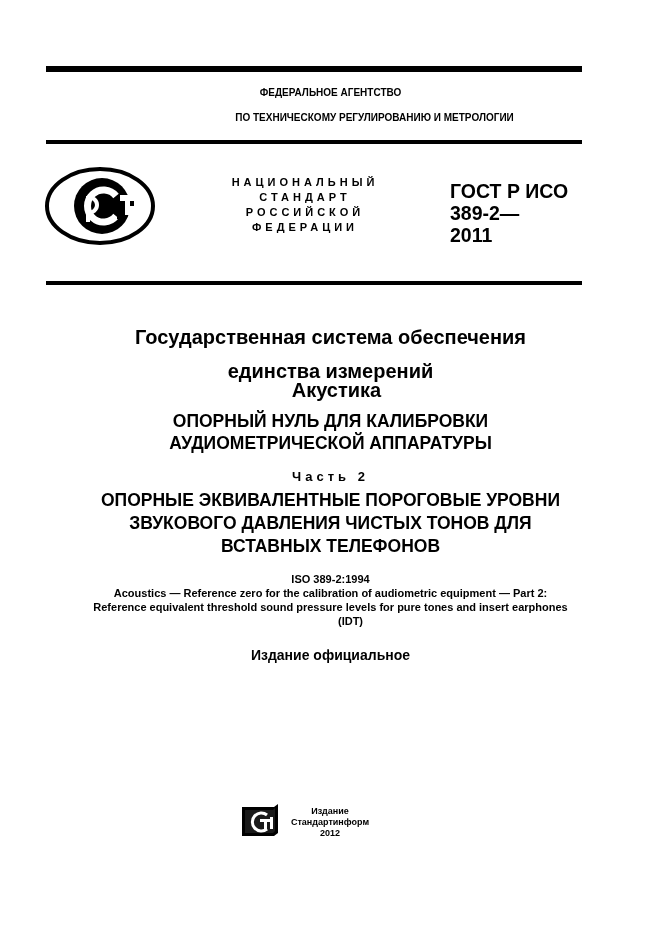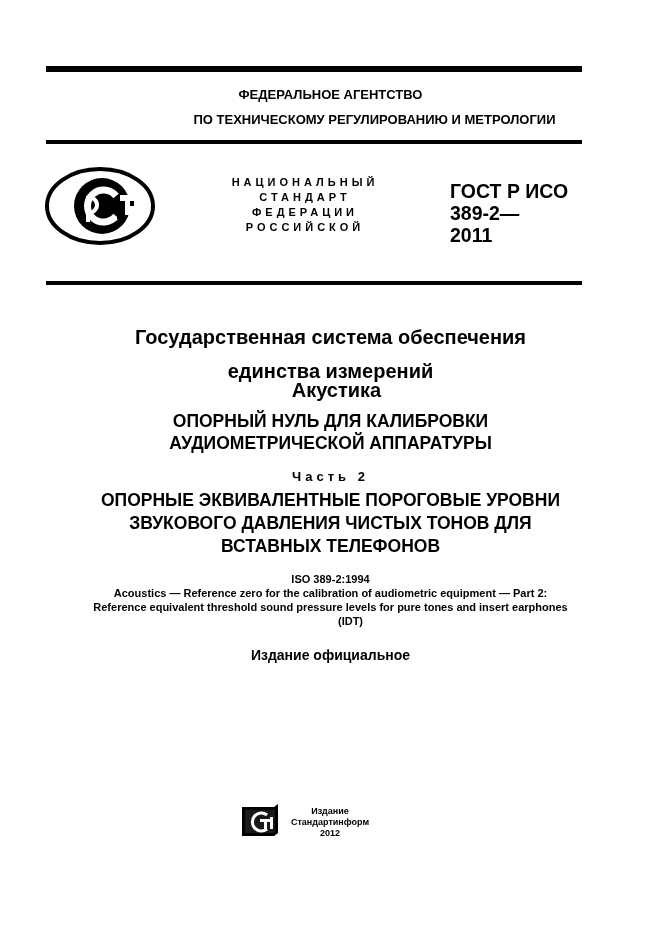--- a/index.html
+++ b/index.html
@@ -1,19 +1,19 @@
 <!DOCTYPE html>
 <html><head>
 <meta charset="utf-8">
 <style>
   html, body { margin: 0; padding: 0; background: #ffffff; }
   body { width: 661px; height: 936px; position: relative; overflow: hidden; font-family: "Liberation Sans", sans-serif; color: #000; }
   .rule { position: absolute; left: 46px; width: 536px; background: #000; }
   .center { position: absolute; left: 0; width: 661px; text-align: center; font-weight: bold; }
-  .agency { font-size: 13px; }
+  .agency { font-size: 10px; }
   .natl { position: absolute; left: 200px; width: 210px; text-align: center; font-weight: bold; font-size: 11px; letter-spacing: 4px; line-height: 15px; top: 175px; }
   .gost { position: absolute; left: 450px; top: 180px; font-weight: bold; font-size: 19.5px; line-height: 22px; }
   .logo { position: absolute; left: 44px; top: 166px; }
   .t1 { font-size: 20px; line-height: 23px; }
   .t2 { font-size: 17.5px; line-height: 21px; }
   .part { font-size: 13px; letter-spacing: 4px; }
   .iso { font-size: 11px; line-height: 14px; }
   .pub { position: absolute; left: 240px; top: 803px; }
   .pubtext { position: absolute; left: 290px; top: 806px; width: 80px; text-align: center; font-weight: bold; font-size: 9px; line-height: 11px; }
 </style>
@@ -36,22 +36,22 @@
     <rect x="64" y="33" width="26" height="7" fill="#000"></rect>
     <rect x="73" y="33" width="8" height="20" fill="#000"></rect>
     <rect x="76" y="29" width="14" height="6" fill="#fff"></rect>
     <rect x="81" y="29" width="5" height="20" fill="#fff"></rect>
   </svg>
 </div>
 
 <div class="natl">
   <div>НАЦИОНАЛЬНЫЙ</div>
   <div>СТАНДАРТ</div>
+  <div>РОССИЙСКОЙ</div>
   <div>ФЕДЕРАЦИИ</div>
-  <div>РОССИЙСКОЙ</div>
 </div>
 
 <div class="gost">
   <div>ГОСТ Р ИСО</div>
   <div>389-2—</div>
   <div>2011</div>
 </div>
 
 <div class="rule" style="top:281px;height:4px;"></div>
 

